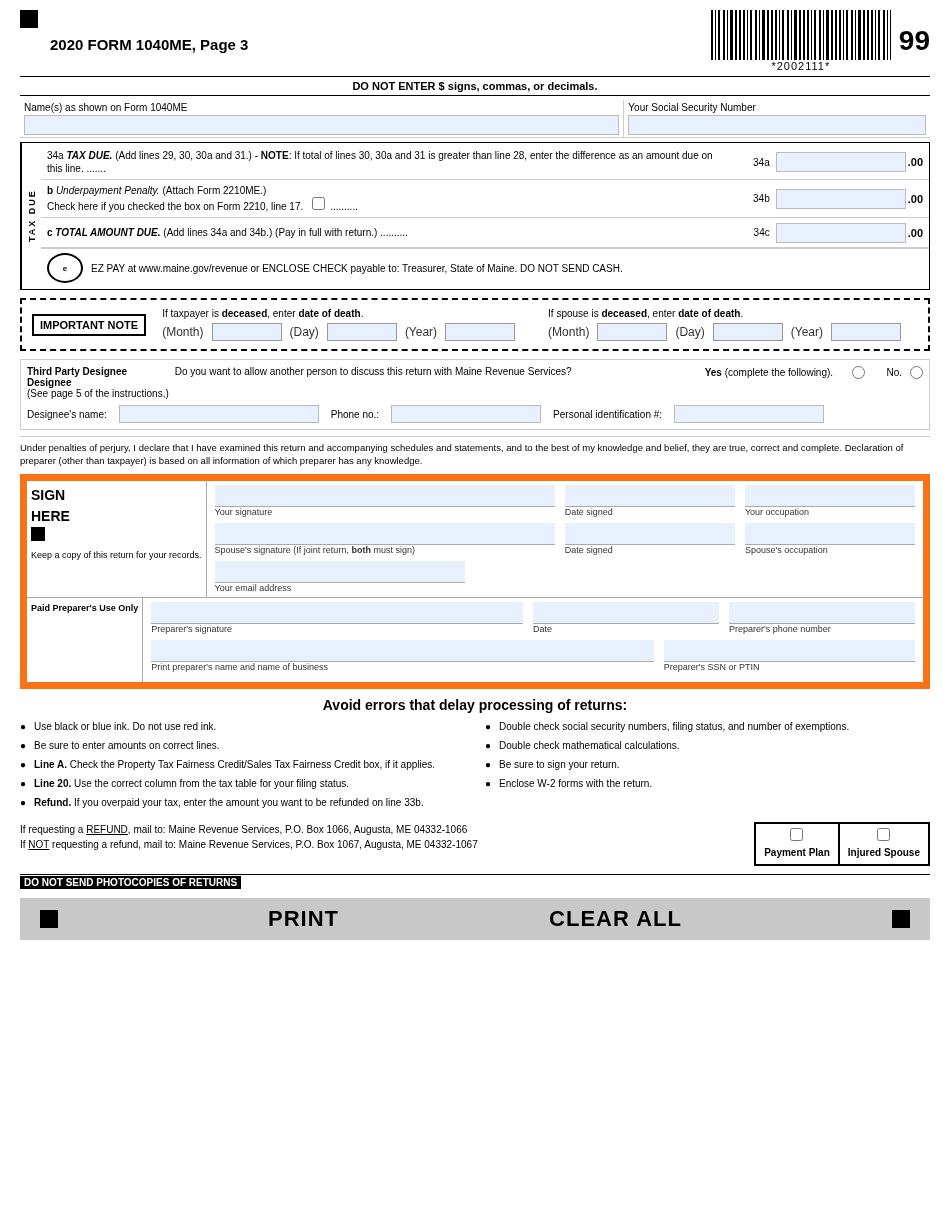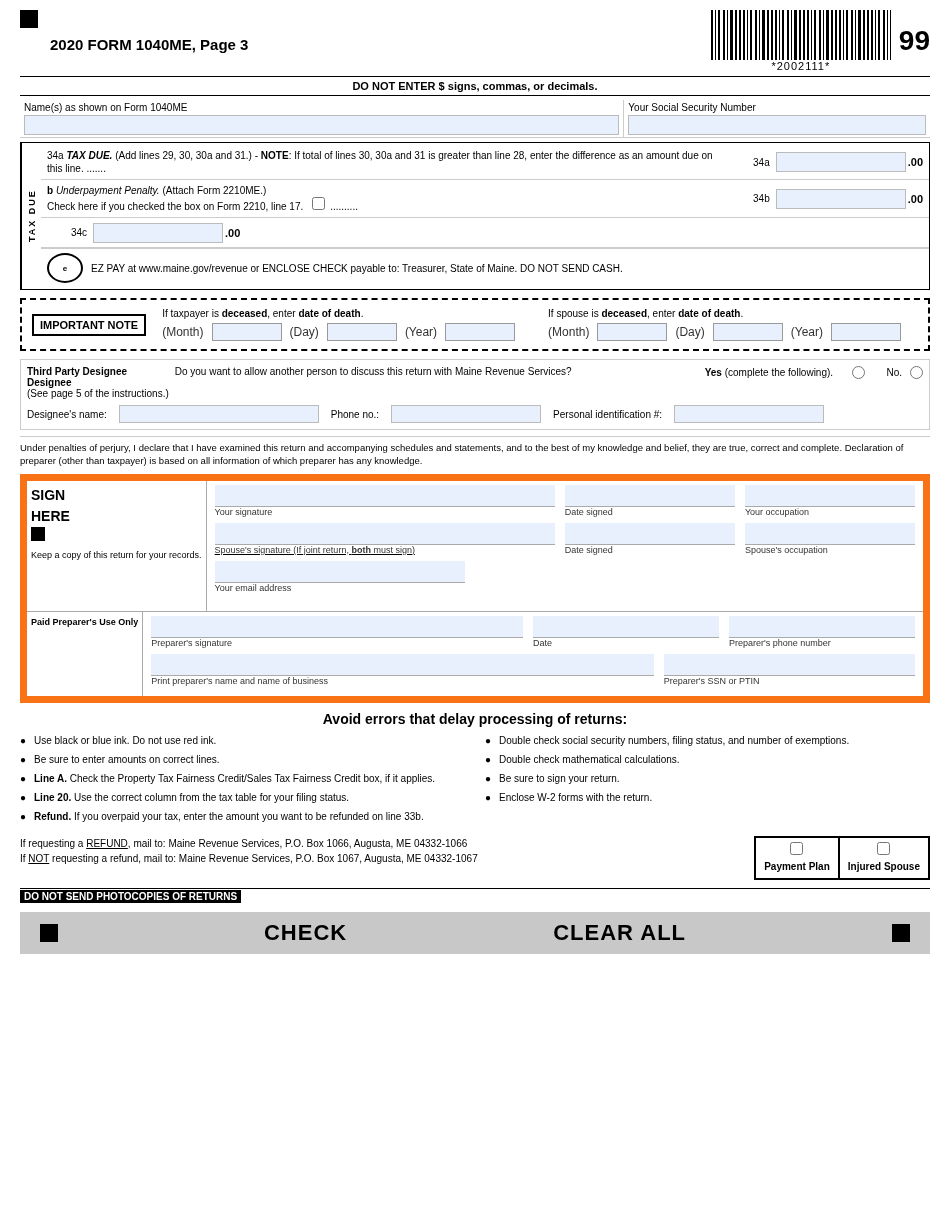--- a/index.html
+++ b/index.html
@@ -304,21 +304,21 @@
       height: 22px;
       border: none;
       border-bottom: 1px solid #aaa;
       background: #e8f0fe;
     }
     .sign-sublabel {
       font-size: 9px;
       color: #333;
     }
     .sign-email-row {
-      margin-bottom: 14px;
+      margin-bottom: 0;
     }
     .sign-email-input {
       width: 250px;
       height: 22px;
       border: none;
       border-bottom: 1px solid #aaa;
       background: #e8f0fe;
     }
     .paid-preparer-section {
       border-top: 1px solid #aaa;
@@ -482,20 +482,23 @@
         <div class="tax-line-text">
           <span><strong>b</strong> <em>Underpayment Penalty.</em> (Attach Form 2210ME.)<br>Check here if you checked the box on Form 2210, line 17.</span>
           &nbsp;&nbsp;<input type="checkbox" style="">&nbsp;&nbsp;..........
         </div>
         <div class="tax-line-num">34b</div>
         <input class="tax-line-input" type="text" style="">
         <span class="dot-zero">.00</span>
       </div>
 
       <div class="tax-line">
+        <div class="tax-line-text">
+          <span><strong>c  <em>TOTAL AMOUNT DUE.</em></strong> (Add lines 34a and 34b.) (Pay in full with return.) ..........</span>
+        </div>
         <div class="tax-line-num">34c</div>
         <input class="tax-line-input" type="text" style="">
         <span class="dot-zero">.00</span>
       </div>
 
       <div class="ez-pay-row">
         <div style="display:flex;align-items:center;margin-right:8px;">
           <div style="width:36px;height:30px;border:2px solid #000;border-radius:50%;display:flex;align-items:center;justify-content:center;font-size:9px;font-weight:bold;position:relative;">
             <span style="font-size:8px;font-weight:bold;">e</span>
           </div>
@@ -578,21 +581,21 @@
           <div style="flex:1;">
             <input class="sign-input-mid" type="text" style="width: 100%;">
             <div class="sign-sublabel">Date signed</div>
           </div>
           <div style="flex:1;">
             <input class="sign-input-mid" type="text" style="width: 100%;">
             <div class="sign-sublabel">Your occupation</div>
           </div>
         </div>
         <div class="sign-row">
-          <div style="flex:2;text-decoration:underline;">
+          <div style="flex:2;">
             <input class="sign-input-wide" type="text" style="width: 100%;">
             <div class="sign-sublabel">Spouse's signature (If joint return, <strong>both</strong> must sign)</div>
           </div>
           <div style="flex:1;">
             <input class="sign-input-mid" type="text" style="width: 100%;">
             <div class="sign-sublabel">Date signed</div>
           </div>
           <div style="flex:1;">
             <input class="sign-input-mid" type="text" style="width: 100%;">
             <div class="sign-sublabel">Spouse's occupation</div>
@@ -704,18 +707,18 @@
       </div>
     </div>
   </div>
 
   <div class="do-not-send">
     <span style="background:#000;color:#fff;padding:1px 4px;font-size:10px;font-weight:bold;">DO NOT SEND PHOTOCOPIES OF RETURNS</span>
   </div>
 
   <div class="footer-buttons">
     <span class="corner-square"></span>
-    <button class="print-btn">CHECK</button>
+    <button class="print-btn">PRINT</button>
     <button class="clear-btn">CLEAR ALL</button>
     <span class="corner-square"></span>
   </div>
 
 </div>
 
 </body></html>

